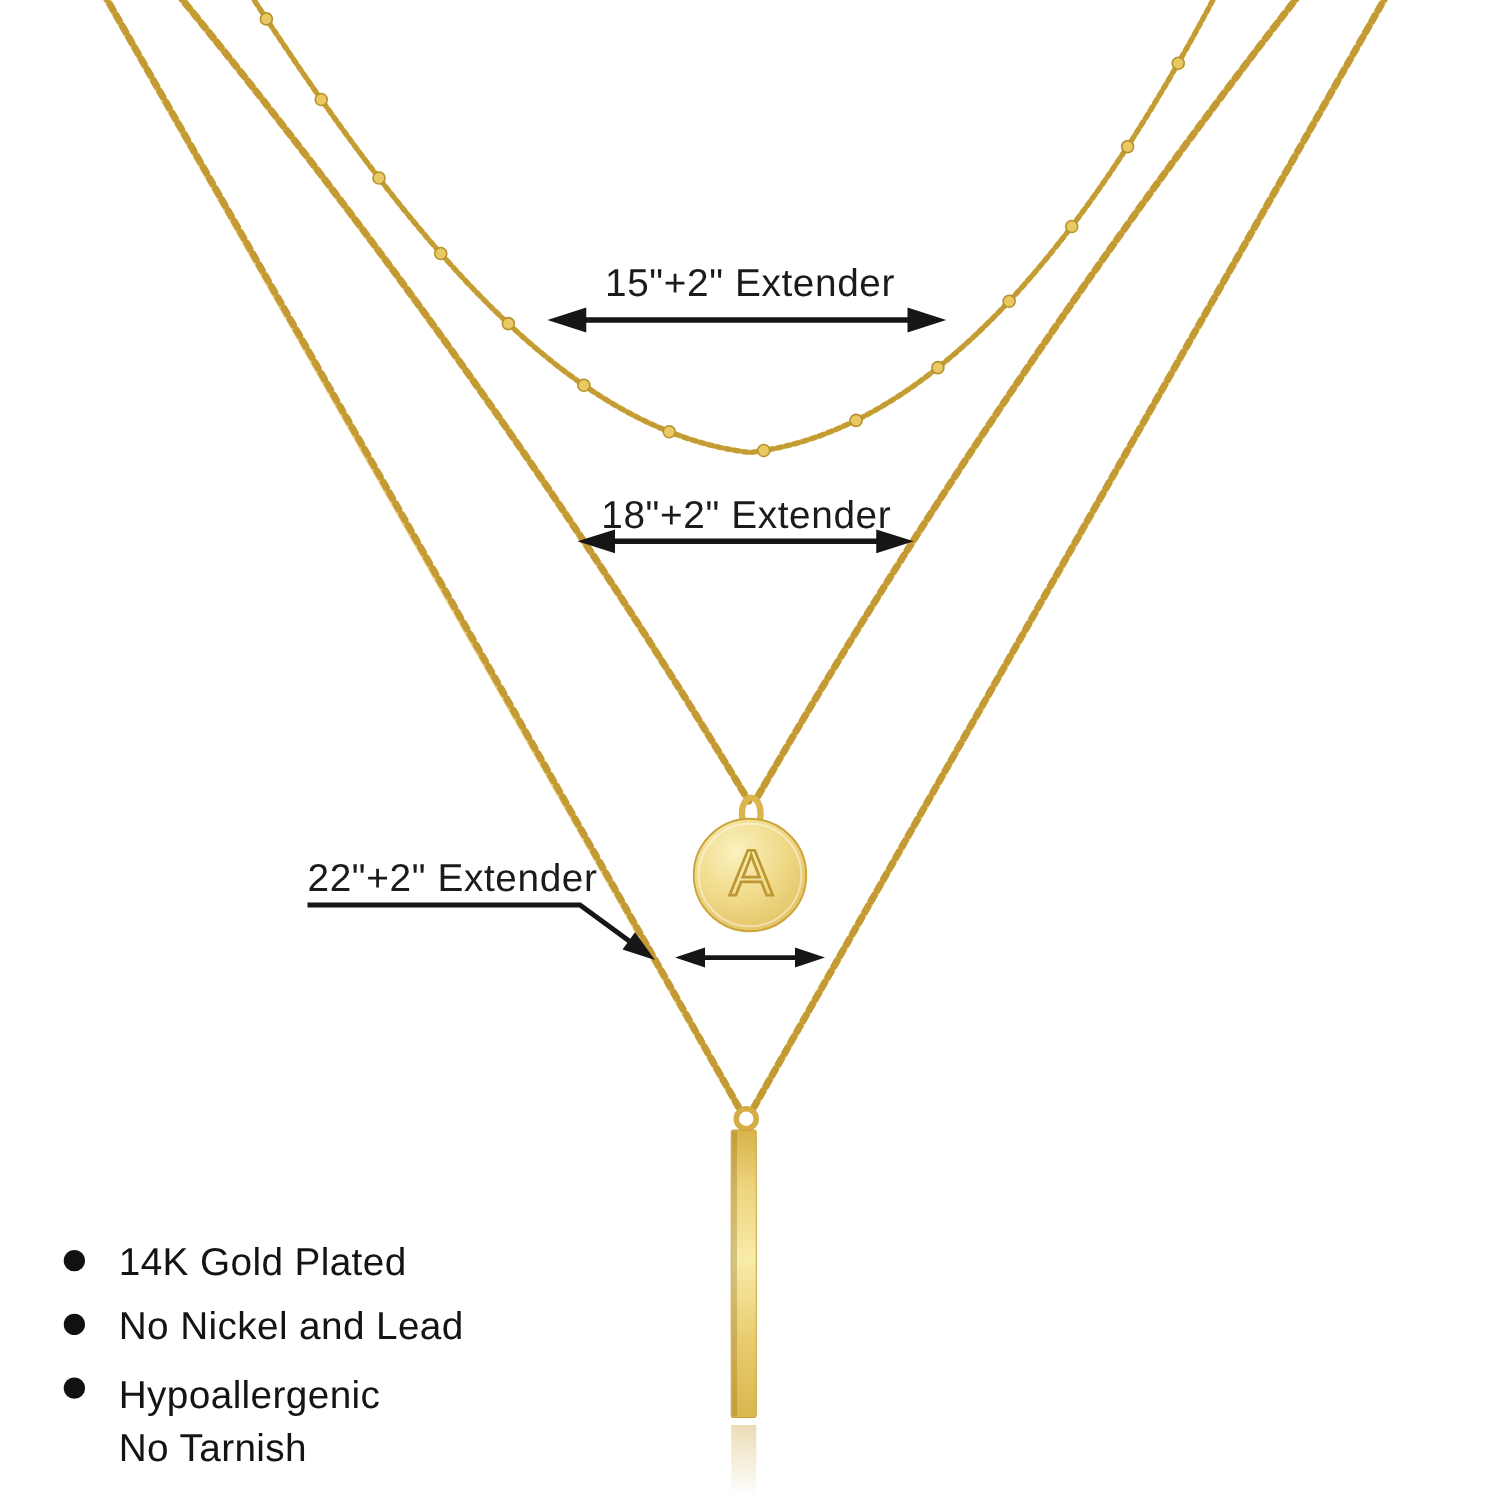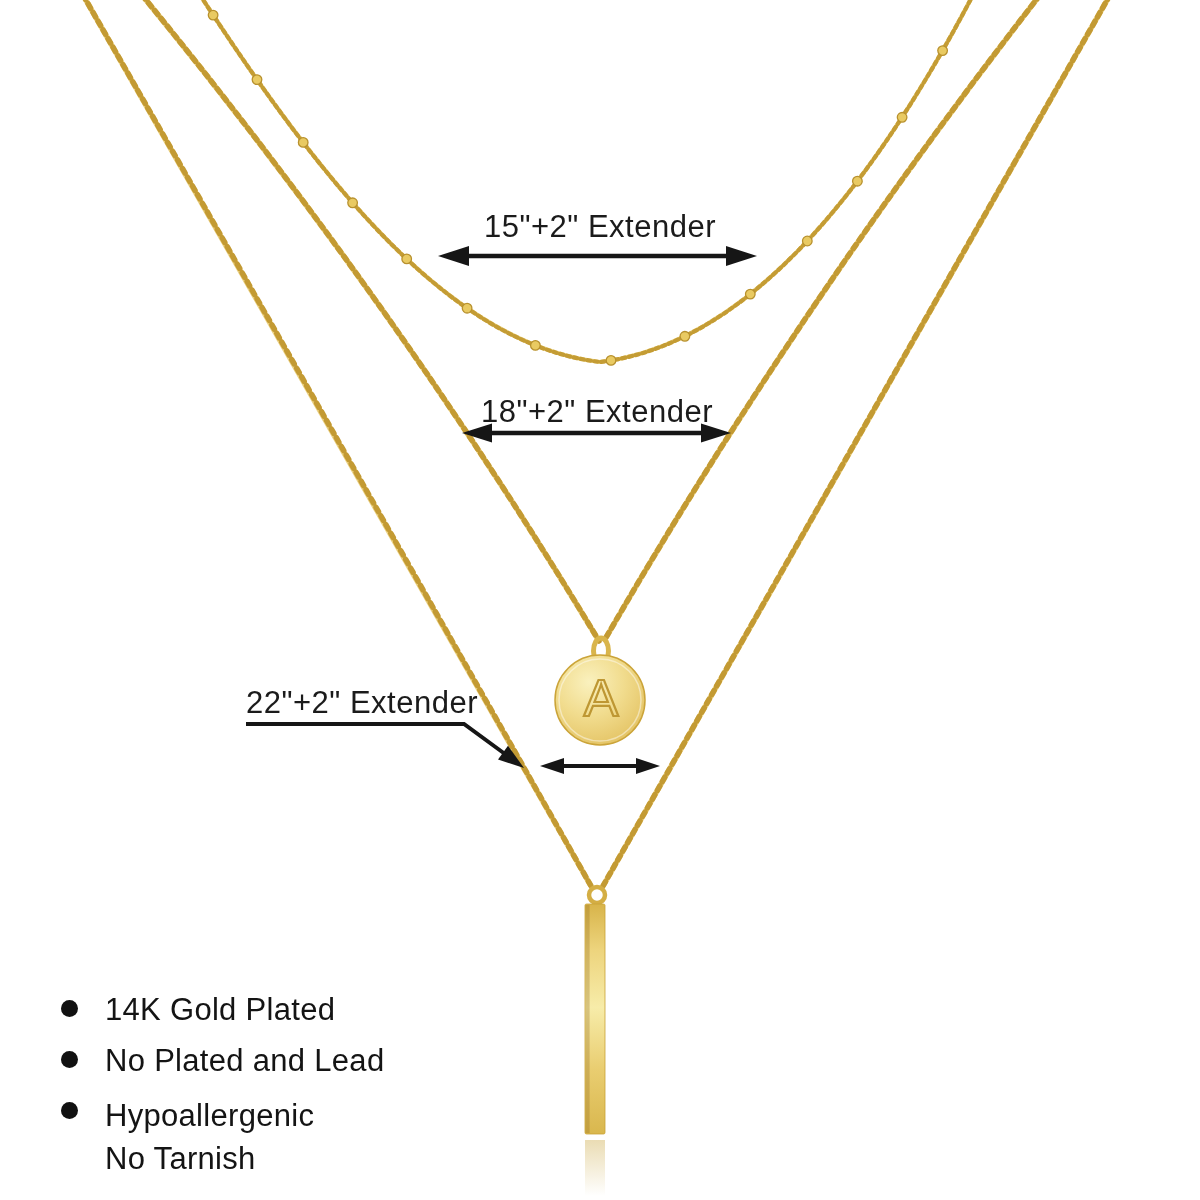--- a/index.html
+++ b/index.html
@@ -7,21 +7,21 @@
     position:relative;width:1200px;height:1200px;background:#ffffff;
     overflow:hidden;font-family:"Liberation Sans",sans-serif;
   }
   .scene{position:absolute;left:0;top:0;}
   .label{
     position:absolute;color:#1b1b1b;font-size:31px;line-height:1.05;
     white-space:nowrap;letter-spacing:0.5px;
   }
   .label.centered{transform:translateX(-50%);}
   .features{
-    position:absolute;left:52px;top:992px;display:flex;flex-direction:column;
+    position:absolute;left:42px;top:992px;display:flex;flex-direction:column;
     gap:15px;color:#141414;font-size:31px;letter-spacing:0.3px;
   }
   .feature-row{display:flex;align-items:flex-start;}
   .bullet{
     width:17px;height:17px;border-radius:50%;background:#111;flex:none;
     margin:8px 27px 0 9px;
   }
   .two-line div{line-height:1.4;}
 </style>
 </head>
@@ -127,21 +127,21 @@
 
   <div class="label" style="left:246px;top:687px;">22"+2" Extender</div>
 
   <div class="features">
     <div class="feature-row">
       <span class="bullet"></span>
       <span>14K Gold Plated</span>
     </div>
     <div class="feature-row">
       <span class="bullet"></span>
-      <span>No Plated and Lead</span>
+      <span>No Nickel and Lead</span>
     </div>
     <div class="feature-row">
       <span class="bullet"></span>
       <span class="two-line">
         <div>Hypoallergenic</div>
         <div>No Tarnish</div>
       </span>
     </div>
   </div>
 

